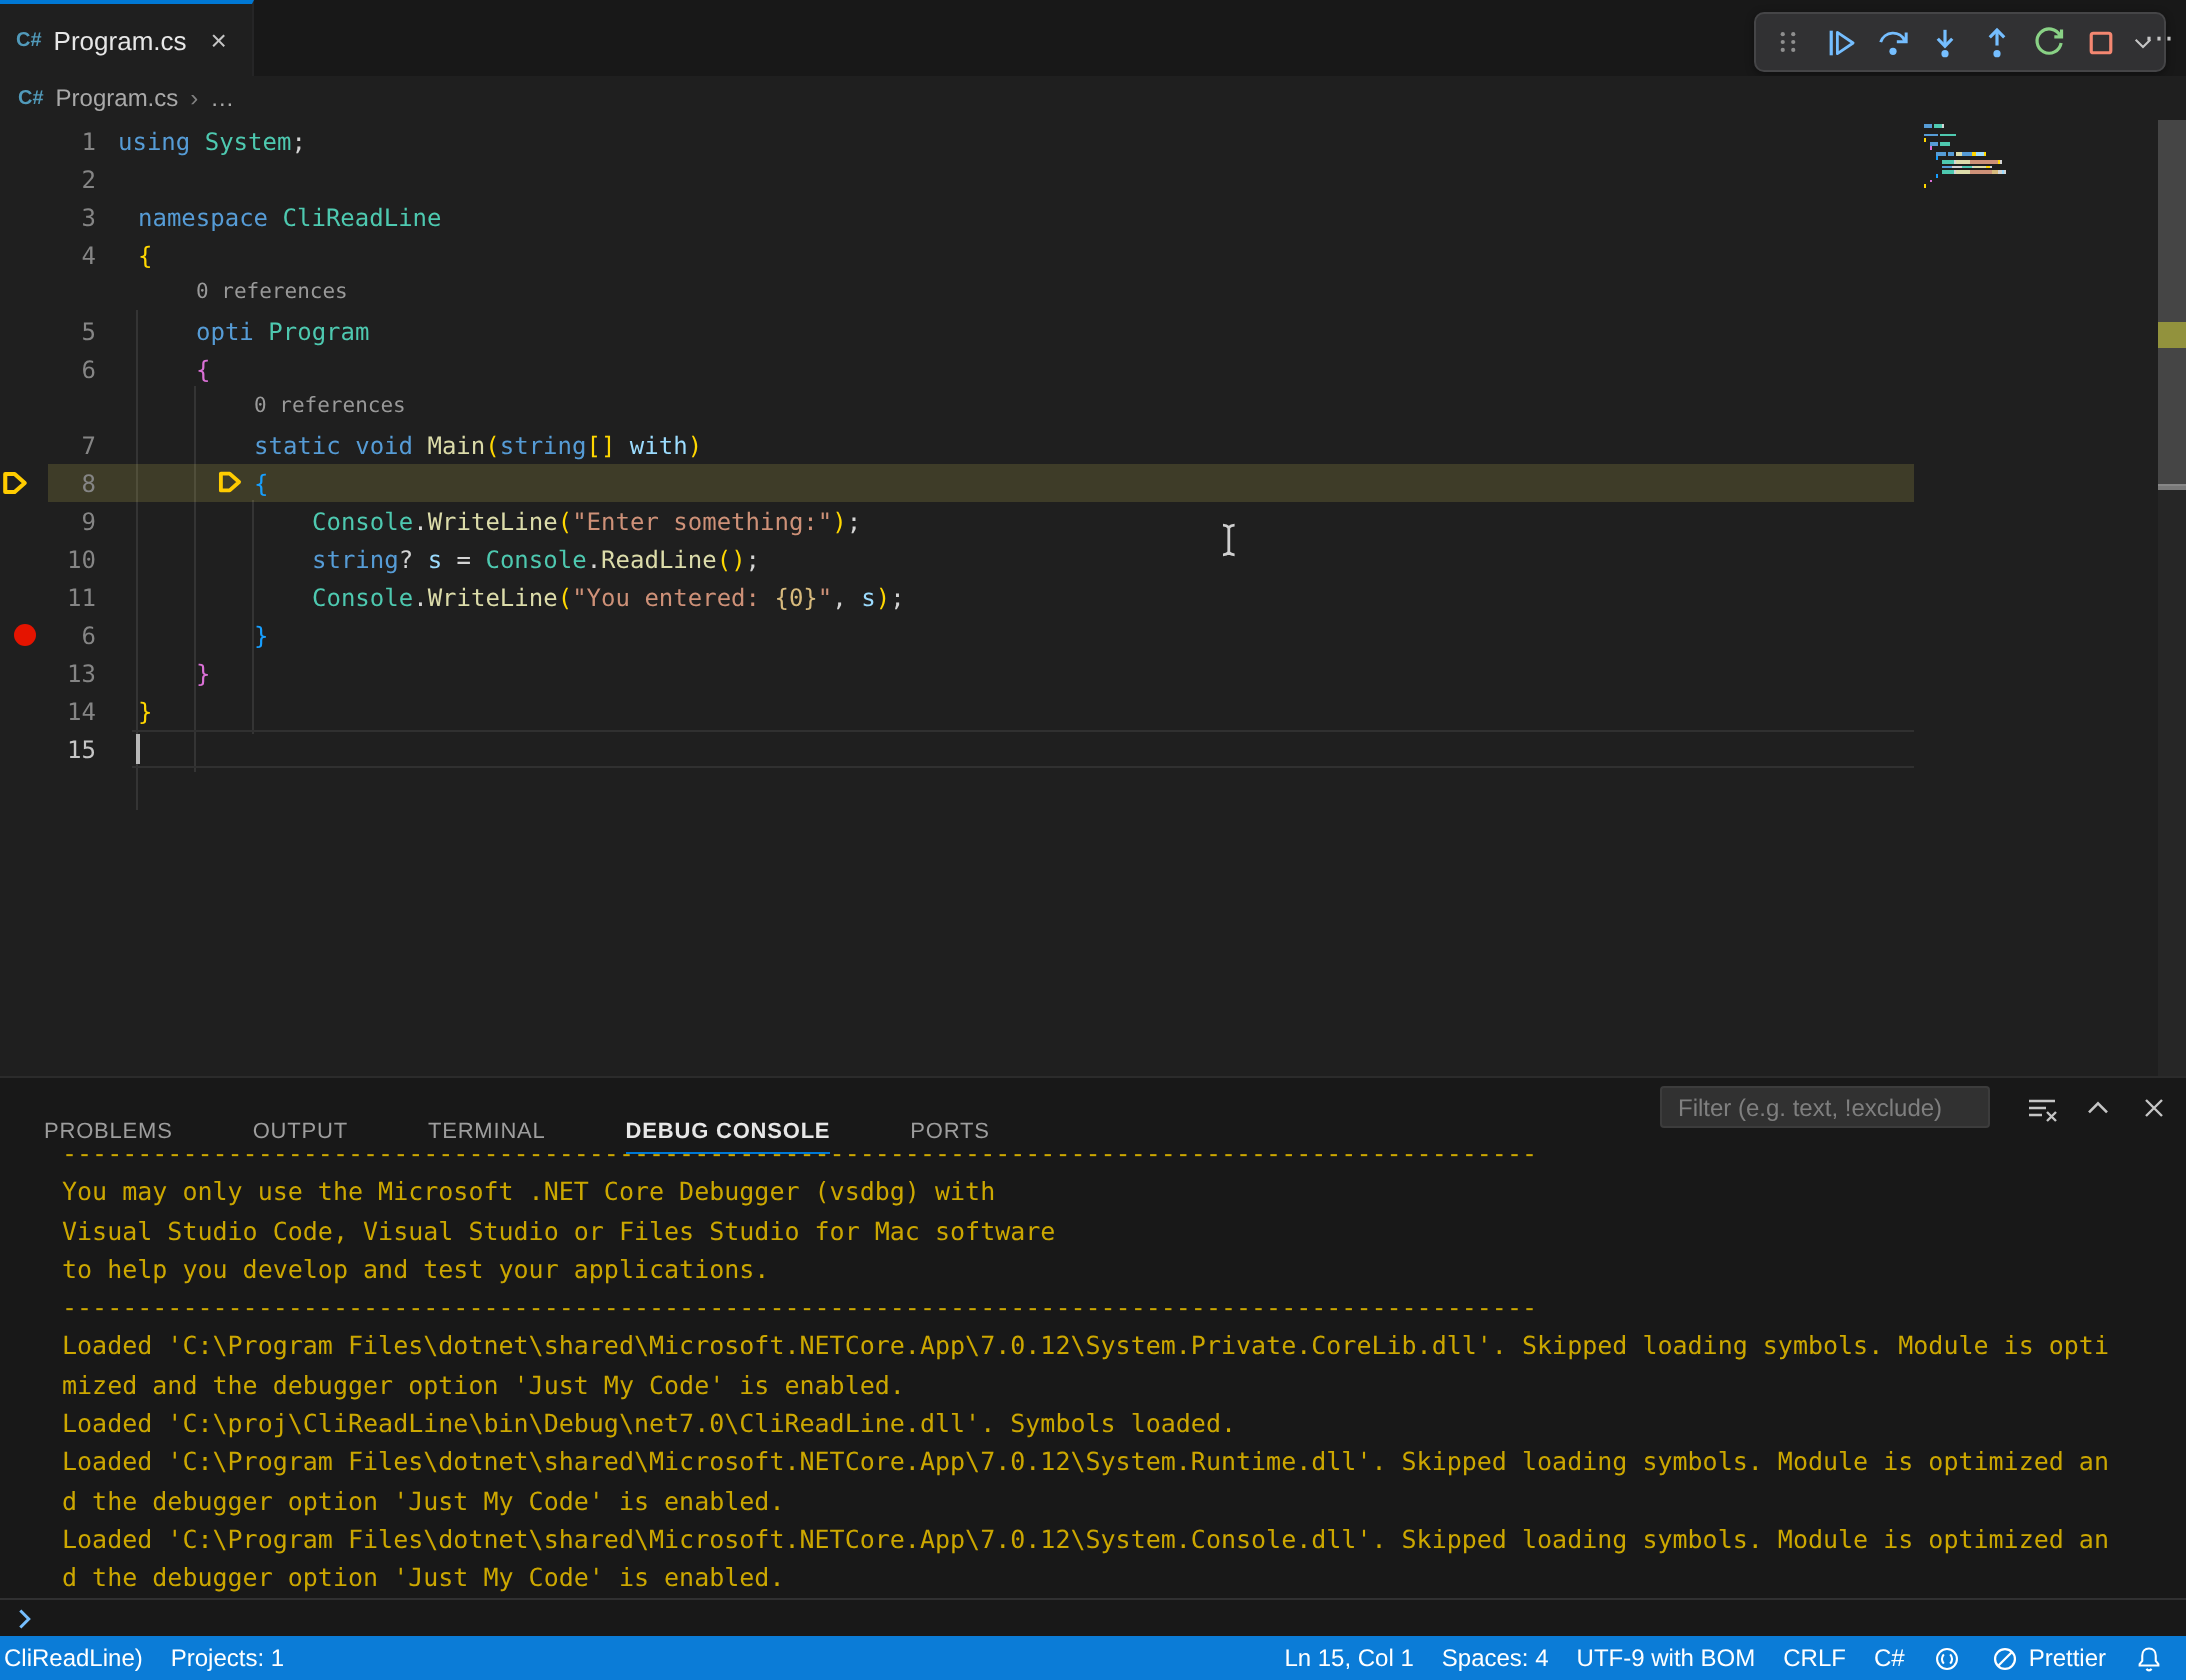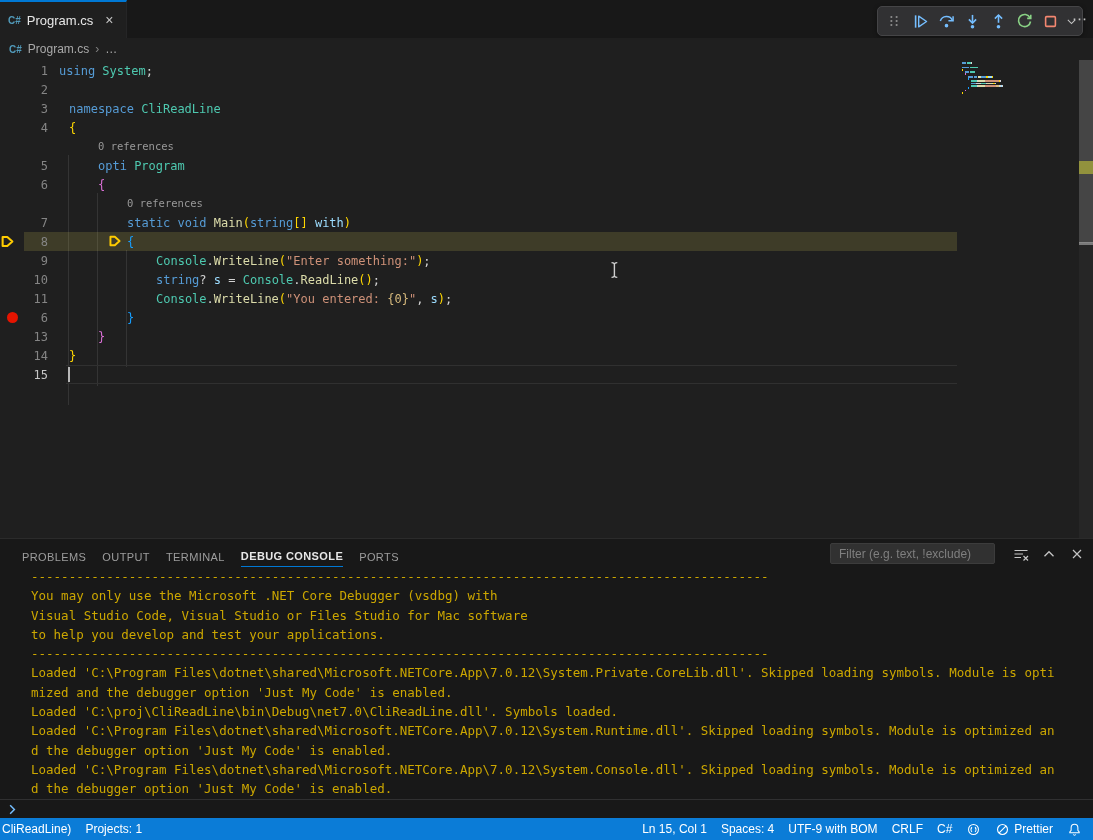--- a/index.html
+++ b/index.html
@@ -55,21 +55,21 @@
   #ed-scrollbar{position:absolute;left:1079px;top:0;width:14px;height:478px;background:#262626;}
   #ed-thumb{position:absolute;left:0;top:0;width:14px;height:183px;background:rgba(121,121,121,.38);}
   #ovr-exec{position:absolute;left:0;top:101px;width:14px;height:13px;background:rgba(160,160,60,.85);}
   #ovr-line{position:absolute;left:0;top:182px;width:14px;height:3px;background:rgba(190,190,190,.55);}
 
   
   #mouse{position:absolute;left:608px;top:261px;z-index:9;}
 
   
   #panel{position:absolute;left:0;top:538px;width:1093px;height:280px;background:var(--c-chrome_bg,#181818);border-top:1px solid #2b2b2b;}
-  #panel-tabs{position:absolute;left:22px;top:0;height:28px;display:flex;align-items:flex-end;gap:16px;}
+  #panel-tabs{position:absolute;left:22px;top:16px;height:28px;display:flex;align-items:flex-start;gap:40px;}
   .ptab{color:#9d9d9d;font-size:11px;letter-spacing:.4px;cursor:pointer;padding:5px 0 4px;}
   .ptab.active{color:#e7e7e7;border-bottom:1px solid var(--c-accent,#0078d4);font-weight:bold;}
   #filter-box{position:absolute;right:98px;top:4px;width:165px;height:21px;background:#313131;border:1px solid #3c3c3c;
     border-radius:2px;color:#cccccc;font-size:12px;padding:0 8px;outline:none;font-family:"Liberation Sans",sans-serif;}
   #filter-box::placeholder{color:#7f7f7f;}
   #panel-icons{position:absolute;right:8px;top:6px;display:flex;gap:11px;align-items:center;}
   #panel-icons > div{cursor:pointer;width:17px;height:17px;display:flex;align-items:center;justify-content:center;}
   #console-out{position:absolute;left:0;top:28px;width:1093px;height:231px;overflow:hidden;
     font-family:"DejaVu Sans Mono",monospace;font-size:12.5px;line-height:19.3px;color:var(--c-console_text,#cca700);}
   .con-line{white-space:pre;padding-left:31px;}

